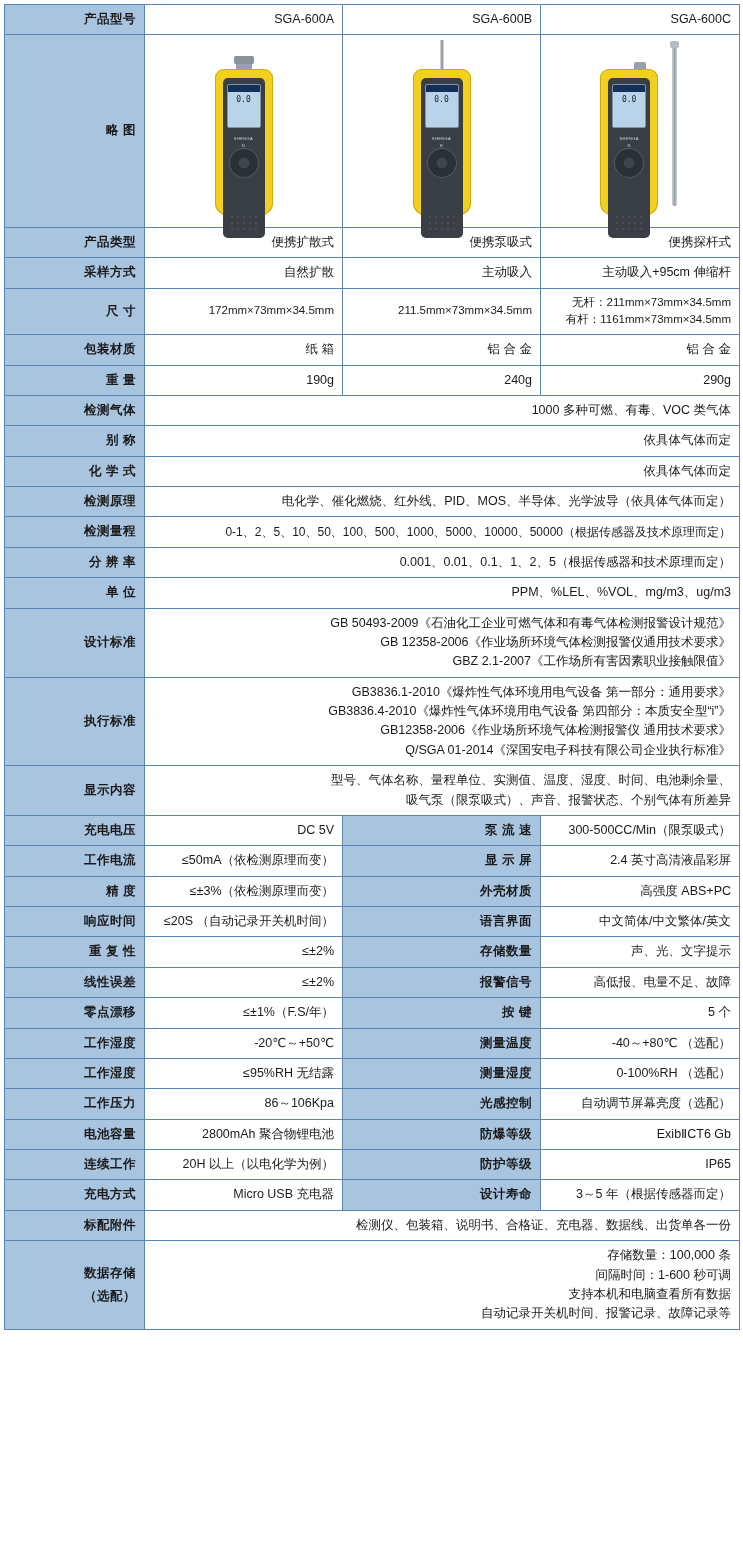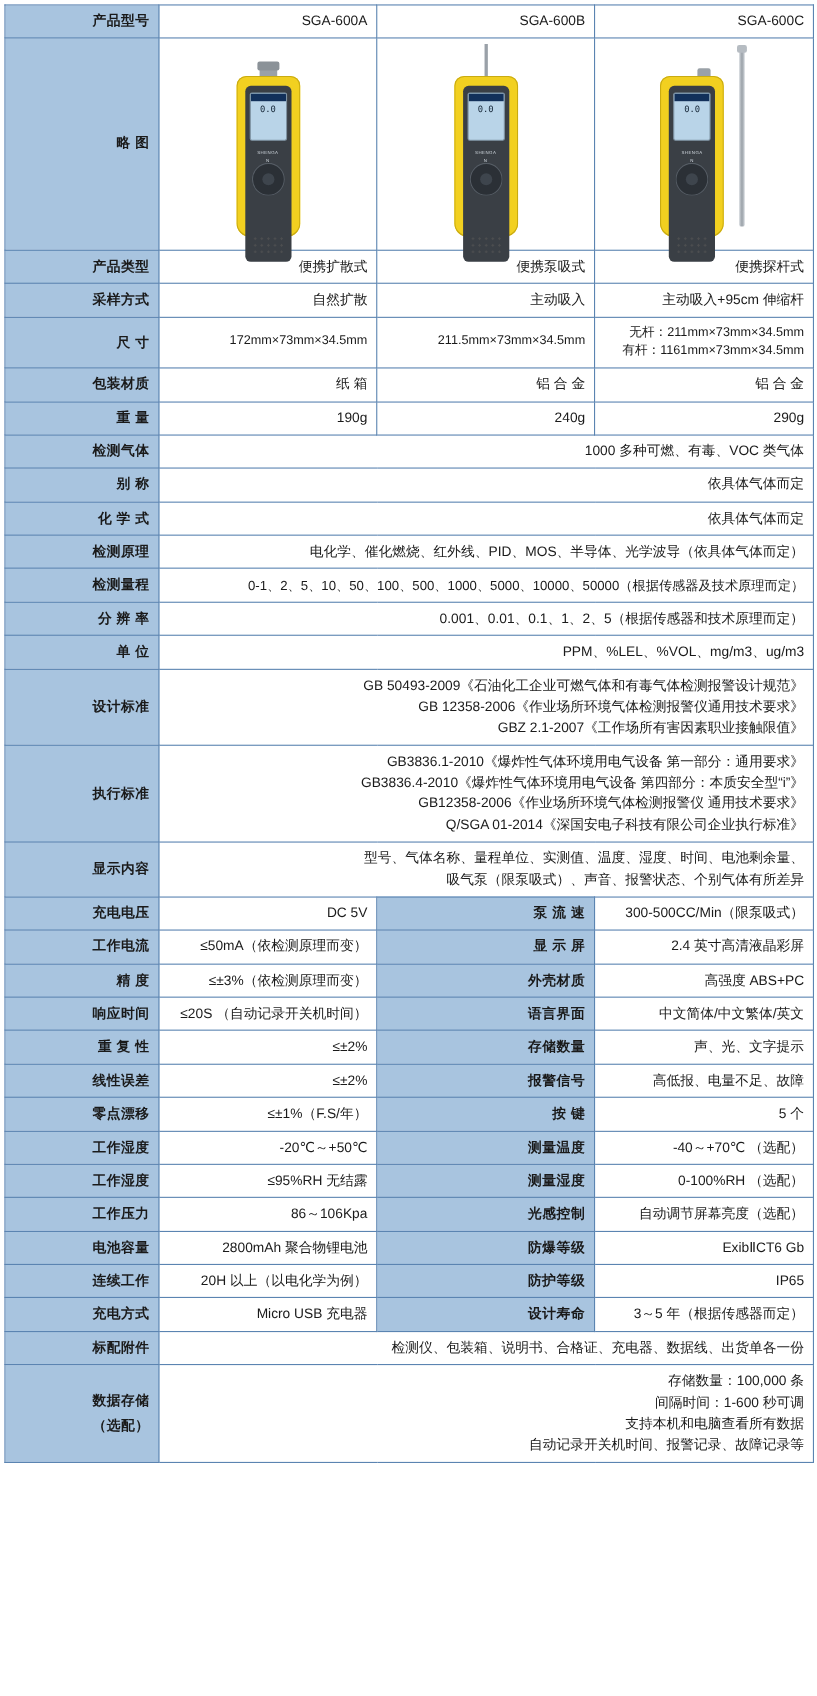--- a/index.html
+++ b/index.html
@@ -370,21 +370,21 @@
     <tr>
       <td class="lbl">零点漂移</td>
       <td class="val">≤±1%（F.S/年）</td>
       <td class="lbl">按  键</td>
       <td class="val">5 个</td>
     </tr>
     <tr>
       <td class="lbl">工作湿度</td>
       <td class="val">-20℃～+50℃</td>
       <td class="lbl">测量温度</td>
-      <td class="val">-40～+70℃ （选配）</td>
+      <td class="val">-40～+80℃ （选配）</td>
     </tr>
     <tr>
       <td class="lbl">工作湿度</td>
       <td class="val">≤95%RH 无结露</td>
       <td class="lbl">测量湿度</td>
       <td class="val">0-100%RH （选配）</td>
     </tr>
     <tr>
       <td class="lbl">工作压力</td>
       <td class="val">86～106Kpa</td>

